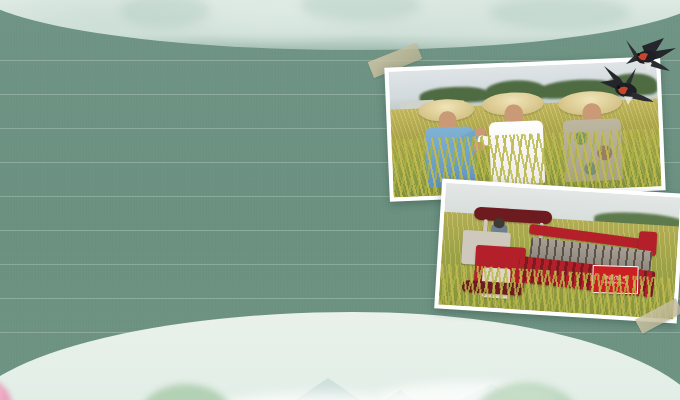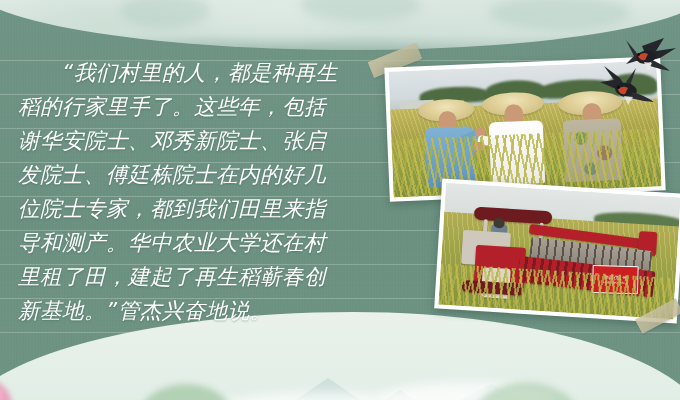--- a/index.html
+++ b/index.html
@@ -248,22 +248,14 @@
         <path d="M30 48 L40 34 L34 52 Z" fill="#2d2e33"></path>
         <ellipse cx="30" cy="56" rx="11" ry="7" fill="#1f2025" transform="rotate(10 30 56)"></ellipse>
         <path d="M22 55 q5 -4 10 -1 l-3 6 q-6 1 -7 -5 Z" fill="#c7452a"></path>
         <circle cx="22.5" cy="53.5" r="1.4" fill="#0d0d10"></circle>
         <path d="M36 58 q12 3 22 10 q-13 -1 -24 -4 Z" fill="#2b2c31"></path>
         <path d="M28 62 l4 9 l5 -8 Z" fill="#e9e7e0" opacity=".85"></path>
       </g>
     </svg>
   </div>
 
-  <div class="quote">　　“我们村里的人，都是种再生
-稻的行家里手了。这些年，包括
-谢华安院士、邓秀新院士、张启
-发院士、傅廷栋院士在内的好几
-位院士专家，都到我们田里来指
-导和测产。华中农业大学还在村
-里租了田，建起了再生稻蕲春创
-新基地。”管杰兴奋地说。</div>
 
 </div>
 
 </body></html>

